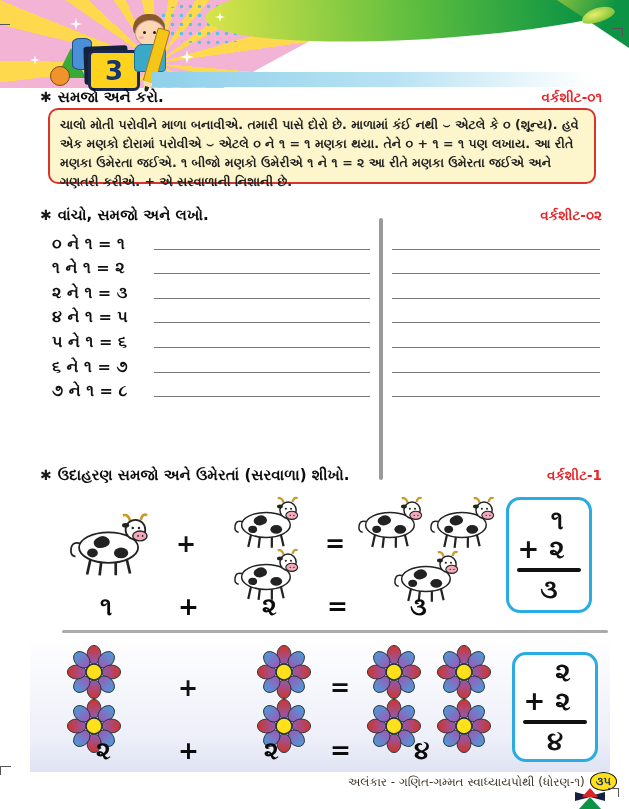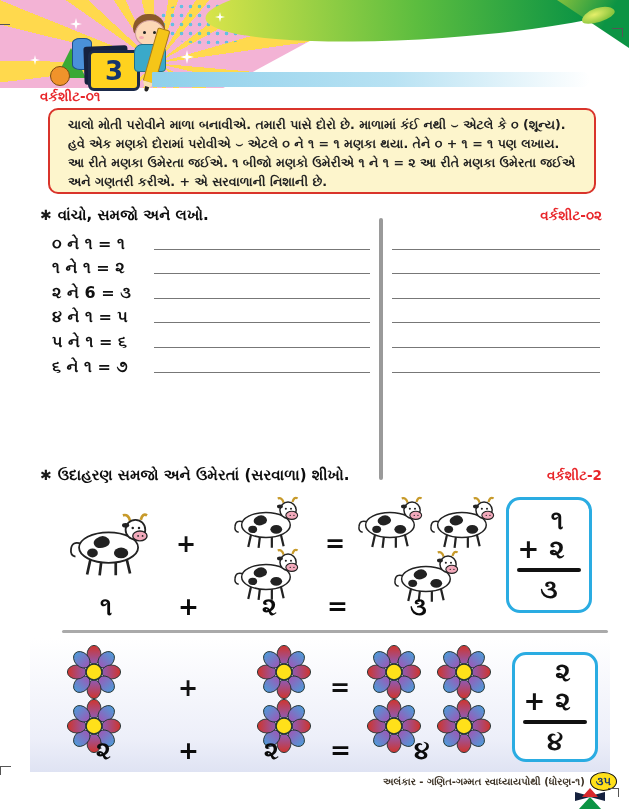--- a/index.html
+++ b/index.html
@@ -43,22 +43,22 @@
     border-left:6px solid transparent;border-right:6px solid transparent;border-top:10px solid #f7e0b0;}
   .pencil:after{content:"";position:absolute;left:3px;bottom:-10px;width:4px;height:5px;background:#222;border-radius:0 0 3px 3px;}
 
   
   .sec-row{position:absolute;left:40px;width:562px;display:flex;justify-content:space-between;align-items:baseline;}
   .sec-head{font-size:15px;font-weight:bold;color:#0d0d0d;}
   .bullet{font-size:14px;margin-right:6px;color:#1a1a1a;}
   .ws-label{font-size:13.5px;font-weight:bold;color:#e8262a;}
 
   
-  .info-box{position:absolute;left:48px;top:108px;width:548px;height:86px;background:#fdf5cc;
-    border:2px solid #d9342b;border-radius:10px;padding:5px 18px;box-sizing:border-box;
+  .info-box{position:absolute;left:48px;top:108px;width:548px;height:76px;background:#fdf5cc;
+    border:2px solid #d9342b;border-radius:10px;padding:5px 10px;box-sizing:border-box;
     font-size:12.6px;line-height:1.52;font-weight:600;color:#222;}
 
   
   .eq-block{position:absolute;left:52px;top:228px;width:548px;}
   .eq-row{display:flex;align-items:flex-end;height:24.6px;}
   .eq-text{width:102px;font-size:16px;font-weight:bold;white-space:nowrap;}
   .eq-line{border-bottom:1.5px solid #777;margin-bottom:3px;height:0;}
   .eq-line.l{flex:1;margin-right:22px;}
   .eq-line.r{width:208px;}
   .eq-divider{position:absolute;left:327px;top:-10px;width:4px;height:262px;background:#9a9a9a;border-radius:2px;}
@@ -72,21 +72,21 @@
   .ab-row{display:flex;justify-content:center;font-size:26px;font-weight:bold;line-height:1.12;}
   .ab-row.top span{margin-left:16px;}
   .ab-plus{margin-right:10px;margin-left:-16px;}
   .ab-rule{height:4px;background:#111;margin:3px 8px;border-radius:2px;}
   .hdiv{position:absolute;left:62px;top:630px;width:546px;height:3px;background:#aaa;border-radius:2px;}
   .flower-bg{position:absolute;left:30px;top:638px;width:580px;height:134px;
     background:linear-gradient(180deg,rgba(255,255,255,0) 0%,#edeff9 75%,#dfe3f3 100%);}
 
   
   .footer{position:absolute;right:12px;top:772px;display:flex;align-items:center;gap:5px;}
-  .footer-text{font-size:10px;font-weight:bold;color:#3d3326;}
+  .footer-text{font-size:12px;font-weight:normal;color:#3d3326;}
   .page-badge{background:#ffe01a;border:1.8px solid #111;border-radius:50%;padding:1px 5px 2px;
     font-size:11.5px;font-weight:bold;color:#15356e;}
   .corner-dec{position:absolute;right:22px;top:788px;width:34px;height:22px;}
   .cd-bow{position:absolute;left:2px;top:4px;width:30px;height:9px;background:#16213e;
     clip-path:polygon(0 0,50% 45%,100% 0,100% 100%,50% 55%,0 100%);}
   .cd-red{position:absolute;left:9px;top:0;width:0;height:0;border-left:8px solid transparent;
     border-right:8px solid transparent;border-bottom:9px solid #d9262b;}
   .cd-green{position:absolute;left:5px;top:9px;width:0;height:0;border-left:12px solid transparent;
     border-right:12px solid transparent;border-bottom:13px solid #0c9444;}
 
@@ -166,20 +166,21 @@
     <span class="kid-eye" style="position:absolute;left:17px;top:10px"></span>
     <span class="kid-cheek" style="position:absolute;left:3px;top:15px"></span>
     <span class="kid-cheek" style="position:absolute;left:19px;top:15px"></span>
   </div>
   <div class="kid-body"></div>
   <div class="pencil"></div>
 
   <div class="swoosh"></div>
 
   <div class="sec-row" style="top:88px">
+    <span class="sec-head"><span class="bullet">✱</span><span>સમજો અને કરો.</span></span>
     <span class="ws-label">વર્કશીટ-૦૧</span>
   </div>
 
   <div class="info-box">
     <span>ચાલો મોતી પરોવીને માળા બનાવીએ. તમારી પાસે દોરો છે. માળામાં કંઈ નથી ⌣ એટલે કે ૦ (શૂન્ય). હવે એક મણકો દોરામાં પરોવીએ ⌣ એટલે ૦ ને ૧ = ૧ મણકા થયા. તેને ૦ + ૧ = ૧ પણ લખાય. આ રીતે મણકા ઉમેરતા જઈએ. ૧ બીજો મણકો ઉમેરીએ ૧ ને ૧ = ૨ આ રીતે મણકા ઉમેરતા જઈએ અને ગણતરી કરીએ. + એ સરવાળાની નિશાની છે.</span>
   </div>
 
   <div class="sec-row" style="top:206px">
     <span class="sec-head"><span class="bullet">✱</span><span>વાંચો, સમજો અને લખો.</span></span>
     <span class="ws-label">વર્કશીટ-૦૨</span>
@@ -191,44 +192,49 @@
         <span class="eq-text">૦ ને ૧ = ૧</span>
         <div class="eq-line l"></div>
         <div class="eq-line r"></div>
       </div>
     <div class="eq-row">
         <span class="eq-text">૧ ને ૧ = ૨</span>
         <div class="eq-line l"></div>
         <div class="eq-line r"></div>
       </div>
     <div class="eq-row">
-        <span class="eq-text">૨ ને 6 = ૩</span>
+        <span class="eq-text">૨ ને ૧ = ૩</span>
         <div class="eq-line l"></div>
         <div class="eq-line r"></div>
       </div>
     <div class="eq-row">
         <span class="eq-text">૪ ને ૧ = ૫</span>
         <div class="eq-line l"></div>
         <div class="eq-line r"></div>
       </div>
     <div class="eq-row">
         <span class="eq-text">૫ ને ૧ = ૬</span>
         <div class="eq-line l"></div>
         <div class="eq-line r"></div>
       </div>
     <div class="eq-row">
         <span class="eq-text">૬ ને ૧ = ૭</span>
+        <div class="eq-line l"></div>
+        <div class="eq-line r"></div>
+      </div>
+    <div class="eq-row">
+        <span class="eq-text">૭ ને ૧ = ૮</span>
         <div class="eq-line l"></div>
         <div class="eq-line r"></div>
       </div>
   </div>
 
   <div class="sec-row" style="top:466px">
     <span class="sec-head"><span class="bullet">✱</span><span>ઉદાહરણ સમજો અને ઉમેરતાં (સરવાળા) શીખો.</span></span>
-    <span class="ws-label">વર્કશીટ-2</span>
+    <span class="ws-label">વર્કશીટ-1</span>
   </div>
 
   <svg class="pic" style="left:60px;top:510px" width="90" height="68">
       <use href="#cow"></use>
     </svg>
   <span class="op" style="left:176px;top:530px">+</span>
   <svg class="pic" style="left:226px;top:494px" width="74" height="56">
       <use href="#cow"></use>
     </svg>
   <svg class="pic" style="left:226px;top:546px" width="74" height="56">

